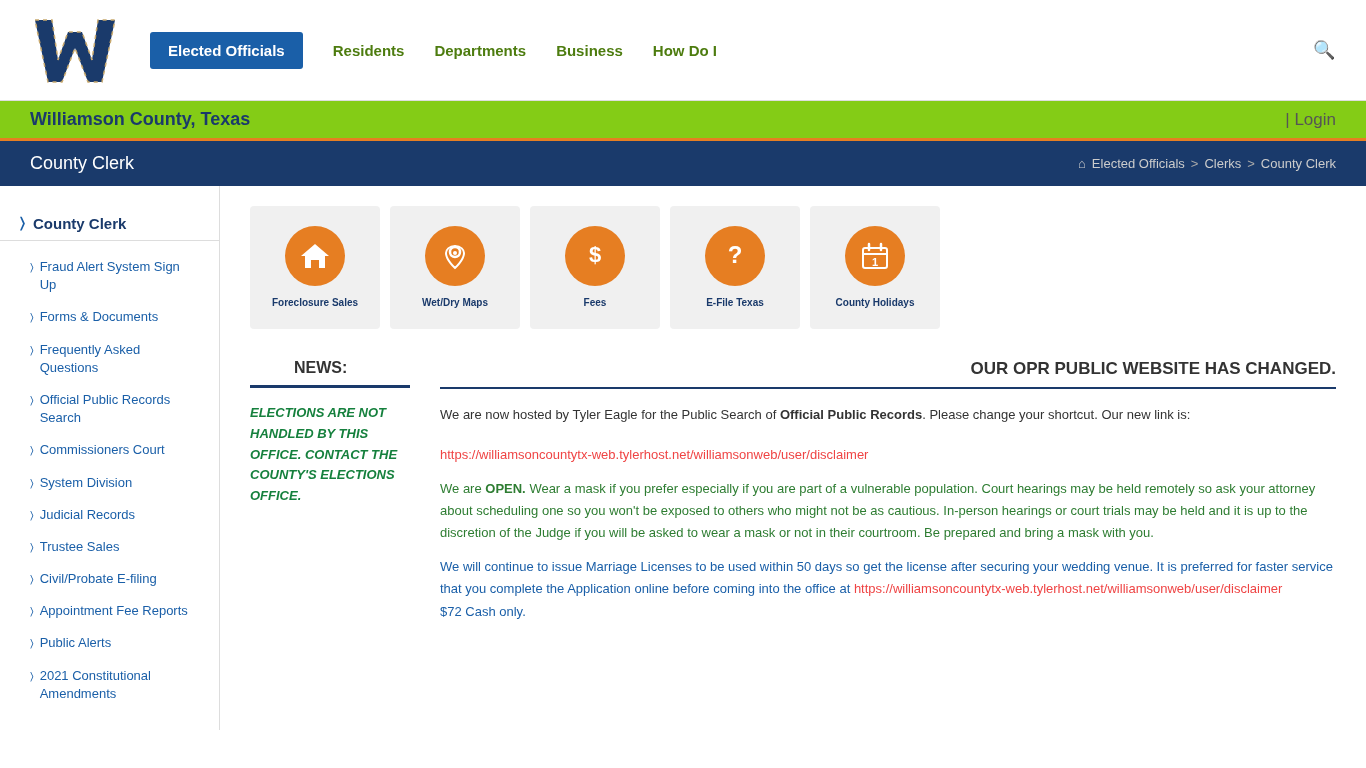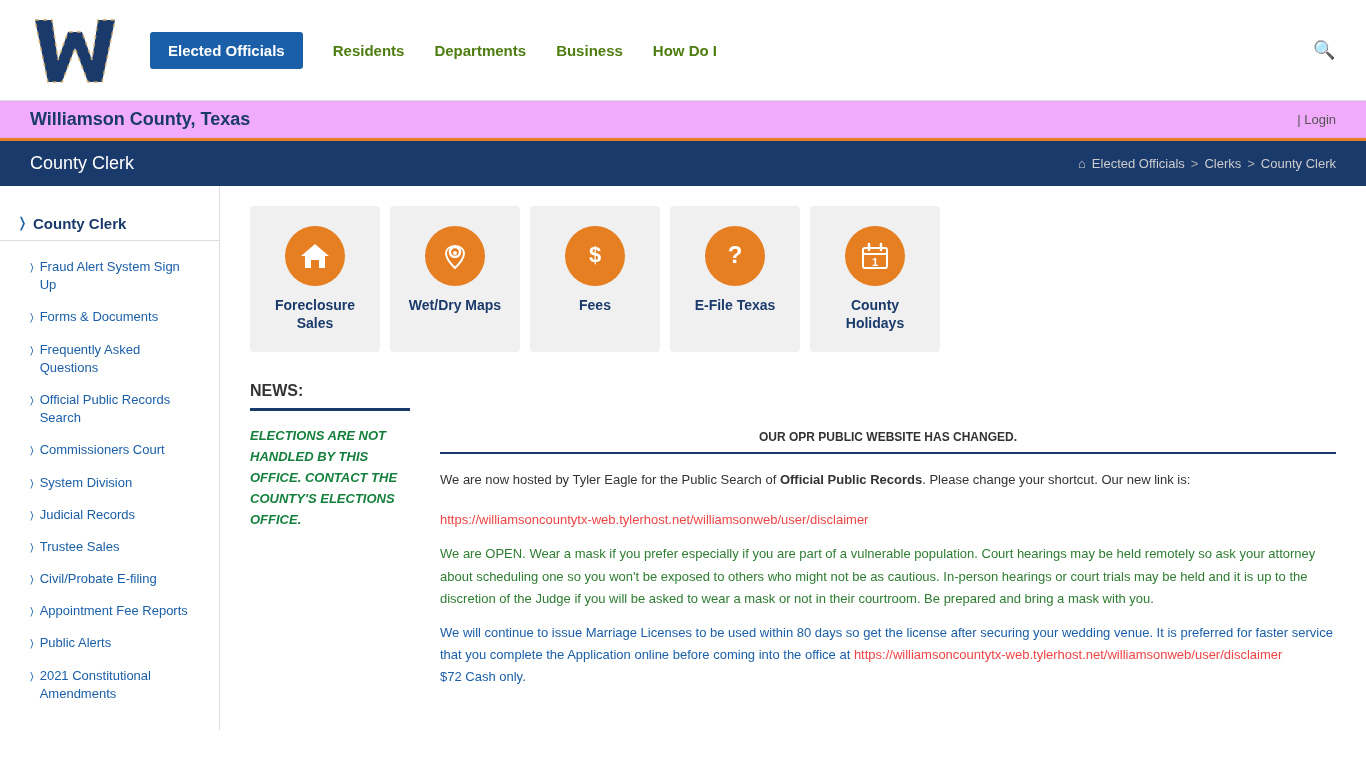--- a/index.html
+++ b/index.html
@@ -6,23 +6,23 @@
     body { font-family: Arial, sans-serif; font-size: 14px; color: #333; background: #fff; }
 
     
     .header { display: flex; align-items: center; padding: 10px 30px; background: #fff; border-bottom: 1px solid #ddd; }
     .nav { display: flex; align-items: center; gap: 30px; flex: 1; }
     .nav-item { color: #4d7c0f; font-size: 15px; font-weight: 600; text-decoration: none; cursor: pointer; }
     .nav-item.active { background: #1a5fa8; color: #fff; padding: 10px 18px; border-radius: 3px; }
     .nav-search { margin-left: auto; cursor: pointer; color: #555; font-size: 18px; }
 
     
-    .sub-header { background: #f0abfc; padding: 8px 30px; display: flex; justify-content: space-between; align-items: center; border-bottom: 3px solid #e67e22; }
+    .sub-header { background: #84cc16; padding: 8px 30px; display: flex; justify-content: space-between; align-items: center; border-bottom: 3px solid #e67e22; }
     .sub-header-title { color: #1a3a6b; font-size: 18px; font-weight: bold; }
-    .sub-header-login { color: #555; font-size: 13px; }
+    .sub-header-login { color: #555; font-size: 17px; }
 
     
     .page-title-bar { background: #1a3a6b; color: #fff; padding: 12px 30px; display: flex; align-items: center; justify-content: space-between; }
     .page-title-bar h1 { font-size: 18px; font-weight: normal; }
     .breadcrumb { display: flex; align-items: center; gap: 6px; font-size: 13px; color: #ccc; }
     .breadcrumb a { color: #ccc; text-decoration: none; }
     .breadcrumb .separator { color: #aaa; }
 
     
     .main-content { display: flex; min-height: 500px; }
@@ -34,38 +34,38 @@
     .sidebar-item .arrow { color: #1a5fa8; font-size: 11px; margin-top: 2px; flex-shrink: 0; }
 
     
     .content { flex: 1; padding: 20px 30px; }
 
     
     .icon-cards { display: flex; gap: 10px; margin-bottom: 30px; }
     .icon-card { background: #f0f0f0; border-radius: 4px; width: 130px; min-width: 130px; padding: 20px 10px; display: flex; flex-direction: column; align-items: center; gap: 10px; text-align: center; cursor: pointer; text-decoration: none; }
     .icon-card .icon-circle { width: 60px; height: 60px; border-radius: 50%; background: #e67e22; display: flex; align-items: center; justify-content: center; }
     .icon-card .icon-circle svg { fill: #fff; width: 32px; height: 32px; }
-    .icon-card .card-label { font-size: 14px; font-weight: bold; color: #1a3a6b; line-height: 1.3; }
+    .icon-card .card-label { font-size: 10px; font-weight: bold; color: #1a3a6b; line-height: 1.3; }
 
     
     .two-col { display: flex; gap: 30px; }
     .news-col { width: 160px; min-width: 160px; }
     .main-col { flex: 1; }
 
-    .news-title { font-size: 16px; font-weight: bold; color: #333; margin-bottom: 8px; }
+    .news-title { font-size: 16px; font-weight: bold; color: #333; margin-bottom: 8px; margin-left: 44px; }
     .news-divider { border: none; border-top: 3px solid #1a3a6b; margin-bottom: 15px; }
     .news-alert { color: #15803d; font-style: italic; font-size: 13px; font-weight: bold; line-height: 1.6; }
 
-    .opr-title { font-size: 12px; font-weight: bold; color: #333; margin-bottom: 8px; text-align: center; margin-top: 48px; }
+    .opr-title { font-size: 17px; font-weight: bold; color: #333; margin-bottom: 8px; text-align: right; }
     .opr-divider { border: none; border-top: 2px solid #1a3a6b; margin-bottom: 15px; }
     .opr-text { font-size: 13px; color: #333; line-height: 1.7; margin-bottom: 20px; }
     .opr-text strong { font-weight: bold; }
     .opr-link { color: #ef4444; text-decoration: none; font-size: 13px; }
     .opr-green { color: #2e7d32; font-size: 13px; line-height: 1.7; margin-bottom: 12px; }
-    .opr-green .open { color: #2e7d32; font-weight: normal; }
+    .opr-green .open { color: #2e7d32; font-weight: bold; }
     .opr-blue { color: #1a5fa8; font-size: 13px; line-height: 1.7; margin-bottom: 12px; }
 
     
     .logo-container { position: relative; width: 90px; height: 80px; margin-right: 30px; }
     .logo-svg { width: 90px; height: 80px; }
   </style>
 </head>
 <body>
 
 <div class="header">
@@ -239,21 +239,21 @@
 
         <p><a class="opr-link">https://williamsoncountytx-web.tylerhost.net/williamsonweb/user/disclaimer</a></p>
         <br>
 
         <p class="opr-green">
           <span>We are </span><strong class="open">OPEN.</strong>
           <span>Wear a mask if you prefer especially if you are part of a vulnerable population. Court hearings may be held remotely so ask your attorney about scheduling one so you won't be exposed to others who might not be as cautious. In-person hearings or court trials may be held and it is up to the discretion of the Judge if you will be asked to wear a mask or not in their courtroom. Be prepared and bring a mask with you.</span>
         </p>
 
         <p class="opr-blue">
-          <span>We will continue to issue Marriage Licenses to be used within 80 days so get the license after securing your wedding venue. It is preferred for faster service that you complete the Application online before coming into the office at</span>
+          <span>We will continue to issue Marriage Licenses to be used within 50 days so get the license after securing your wedding venue. It is preferred for faster service that you complete the Application online before coming into the office at</span>
           <a class="opr-link">https://williamsoncountytx-web.tylerhost.net/williamsonweb/user/disclaimer</a>
           <br>
           <span>$72 Cash only.</span>
         </p>
 
       </div>
     </div>
 
   </div>
 </div>

